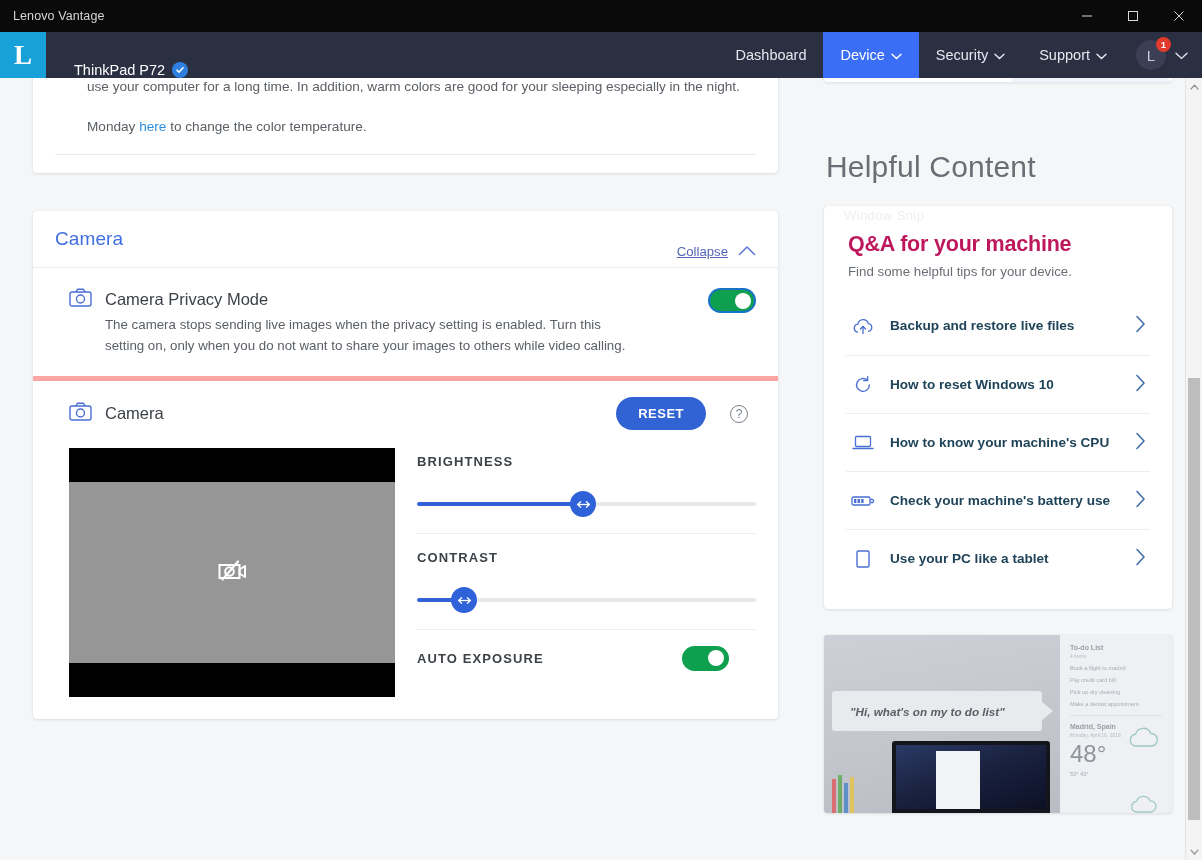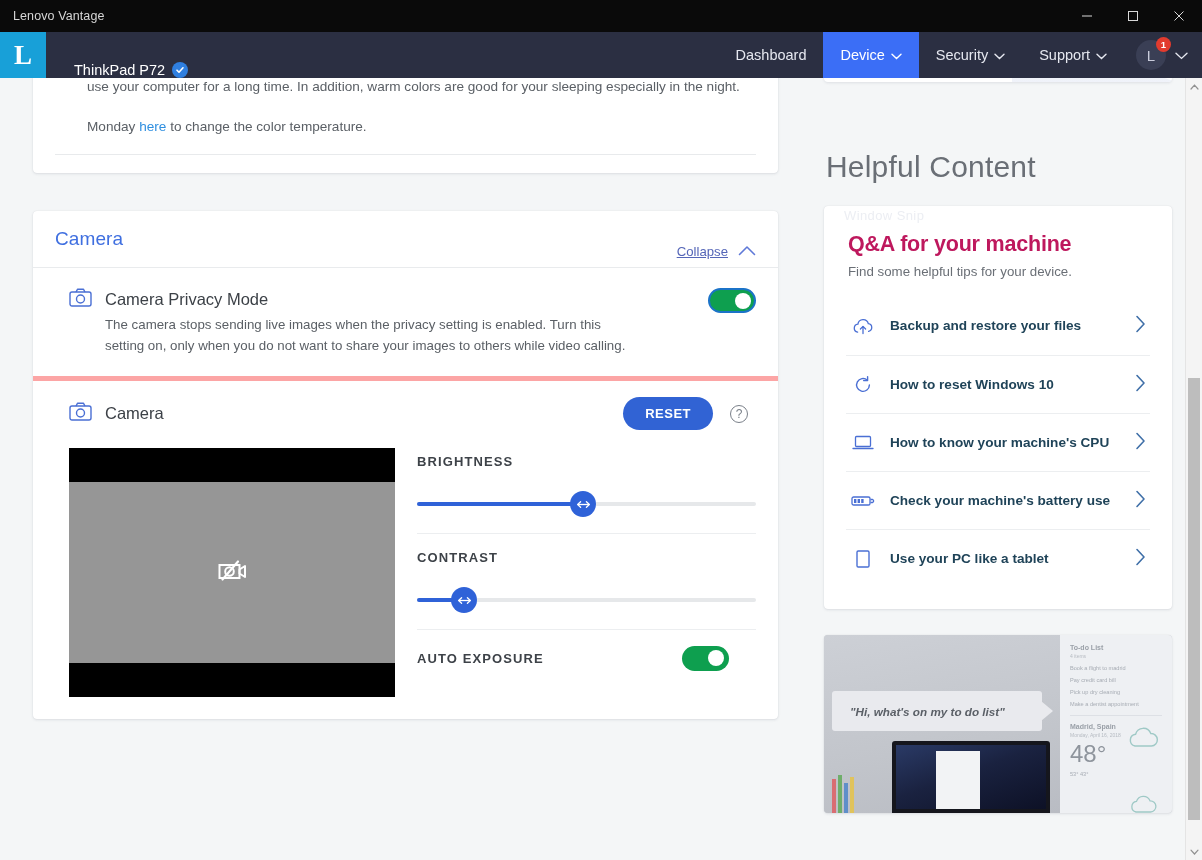--- a/index.html
+++ b/index.html
@@ -130,21 +130,21 @@
     width: 16px; height: 16px; border-radius: 50%; background: #ffffff;
   }
   .toggle.plain { border: none; width: 47px; height: 25px; }
   .toggle.plain .knob { top: 4px; right: 5px; }
 
   
   .cam-body { padding: 16px 22px 22px 36px; }
   .cam-body-head {
     display: flex; align-items: center; justify-content: space-between; padding-right: 8px;
   }
-  .reset-wrap { display: flex; align-items: center; gap: 17px; }
+  .reset-wrap { display: flex; align-items: center; gap: 24px; }
   .reset-btn {
     background: #3163d4; color: #ffffff; border: none; border-radius: 18px;
     font-size: 13px; font-weight: 700; letter-spacing: .5px;
     padding: 9px 22px; font-family: "Liberation Sans", sans-serif;
   }
   .help-icon {
     width: 18px; height: 18px; border-radius: 50%; border: 1.5px solid #7a8089;
     color: #7a8089; font-size: 12px; display: flex; align-items: center; justify-content: center;
   }
 
@@ -499,21 +499,21 @@
           <div class="qa-list">
 
             <div class="qa-item">
               <span class="qa-ico">
                 <svg width="22" height="17" viewBox="0 0 22 17">
                   <path d="M5.6 14.2 A4.1 4.1 0 0 1 5.9 6.1 A5.3 5.3 0 0 1 16.3 5.6 A3.9 3.9 0 0 1 16.6 13.3" fill="none" stroke="#4a6fd4" stroke-width="1.3" stroke-linecap="round"></path>
                   <line x1="11" y1="15.5" x2="11" y2="8.6" stroke="#4a6fd4" stroke-width="1.3" stroke-linecap="round"></line>
                   <polyline points="8.4,11 11,8.4 13.6,11" fill="none" stroke="#4a6fd4" stroke-width="1.3" stroke-linecap="round" stroke-linejoin="round"></polyline>
                 </svg>
               </span>
-              <span class="qa-txt">Backup and restore your files</span>
+              <span class="qa-txt">Backup and restore live files</span>
               <span class="qa-arrow">
                 <svg width="11" height="18" viewBox="0 0 11 18">
                     <polyline points="2,1.5 9,9 2,16.5" fill="none" stroke="currentColor" stroke-width="1.6" stroke-linecap="round" stroke-linejoin="round"></polyline>
                   </svg>
               </span>
             </div>
 
             <div class="qa-item">
               <span class="qa-ico">
                 <svg width="20" height="20" viewBox="0 0 20 20">

